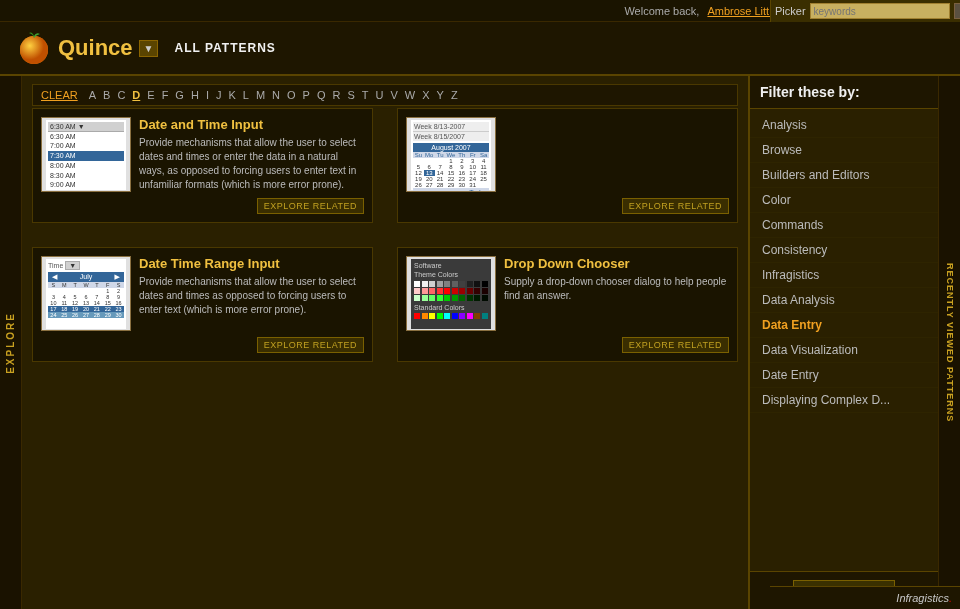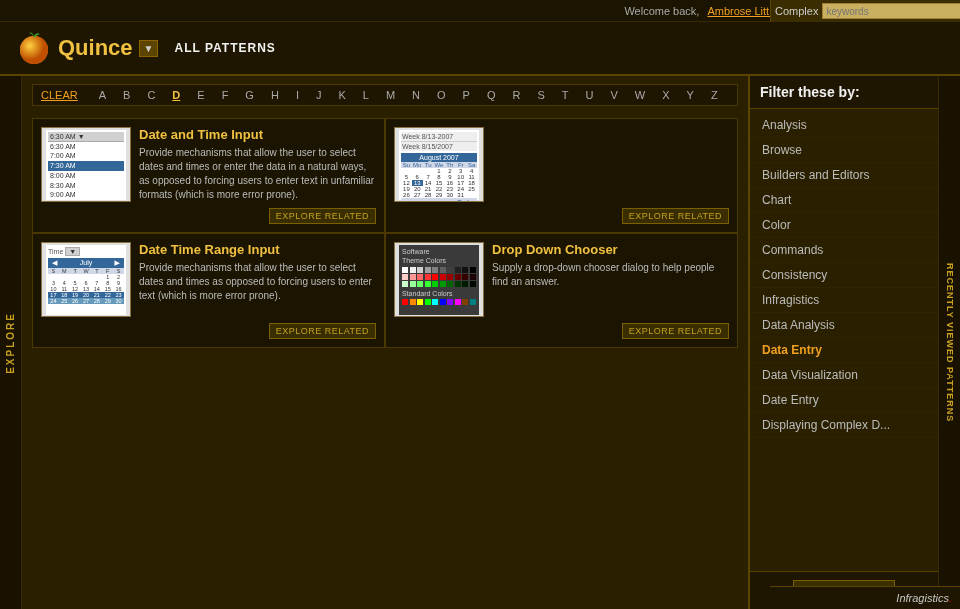--- a/index.html
+++ b/index.html
@@ -163,22 +163,22 @@
       flex: 1;
       background: #2a2000;
       padding: 8px 10px;
       overflow: hidden;
     }
 
     
     .alpha-nav {
       display: flex;
       align-items: center;
-      gap: 13px;
-      margin-bottom: 12px;
+      gap: 3px;
+      margin-bottom: 2px;
       background: #1e1600;
       padding: 4px 8px;
       border: 1px solid #4a3800;
     }
     .alpha-clear {
       color: #f0a020;
       font-size: 11px;
       cursor: pointer;
       margin-right: 6px;
       text-decoration: underline;
@@ -192,21 +192,21 @@
     .alpha-letter.active {
       color: #f0c040;
       font-weight: bold;
       text-decoration: underline;
     }
 
     
     .cards-grid {
       display: grid;
       grid-template-columns: 1fr 1fr;
-      gap: 0;
+      gap: 24px;
       border-radius: 29px;
     }
 
     .pattern-card {
       background: #1a1400;
       border: 1px solid #4a3800;
       display: flex;
       flex-direction: column;
       padding: 8px;
       gap: 6px;
@@ -420,21 +420,21 @@
 <div class="top-bar">
   <span class="top-bar-text">Welcome back,</span>
   <span class="top-bar-link">Ambrose Little!</span>
   <span class="top-bar-sep">|</span>
   <span class="top-bar-link">Sign Out</span>
   <span class="top-bar-sep">|</span>
   <span class="top-bar-link">Propose a Pattern</span>
 </div>
 
 <div class="search-area">
-  <span class="search-label">Complex</span>
+  <span class="search-label">Picker</span>
   <input class="search-input" type="text" placeholder="keywords" style="">
   <button class="search-go-btn">Go</button>
 </div>
 
 <div class="header">
   <div class="logo-area">
 
     <svg class="logo-icon" viewBox="0 0 36 36">
       <circle cx="18" cy="20" r="14" fill="#e07800"></circle>
       <circle cx="18" cy="20" r="14" fill="url(#orange-grad)"></circle>
@@ -725,21 +725,20 @@
 
     </div>
   </div>
 
   <div class="right-sidebar">
     <div class="filter-header">Filter these by:</div>
     <div class="filter-list">
       <div class="filter-item">Analysis</div>
       <div class="filter-item">Browse</div>
       <div class="filter-item">Builders and Editors</div>
-      <div class="filter-item">Chart</div>
       <div class="filter-item">Color</div>
       <div class="filter-item">Commands</div>
       <div class="filter-item">Consistency</div>
       <div class="filter-item">Infragistics</div>
       <div class="filter-item">Data Analysis</div>
       <div class="filter-item active">Data Entry</div>
       <div class="filter-item">Data Visualization</div>
       <div class="filter-item">Date Entry</div>
       <div class="filter-item">Displaying Complex D...</div>
     </div>

